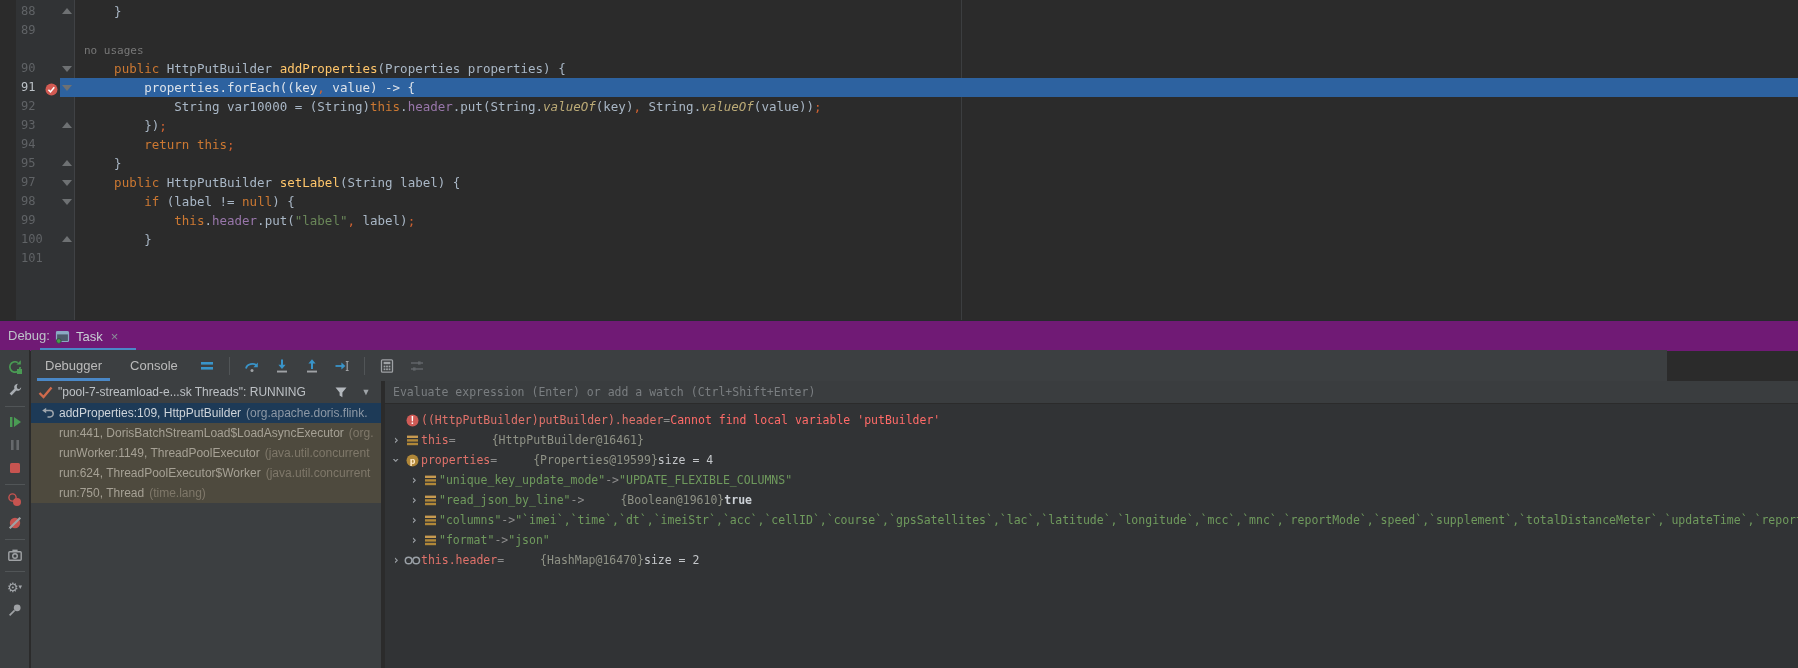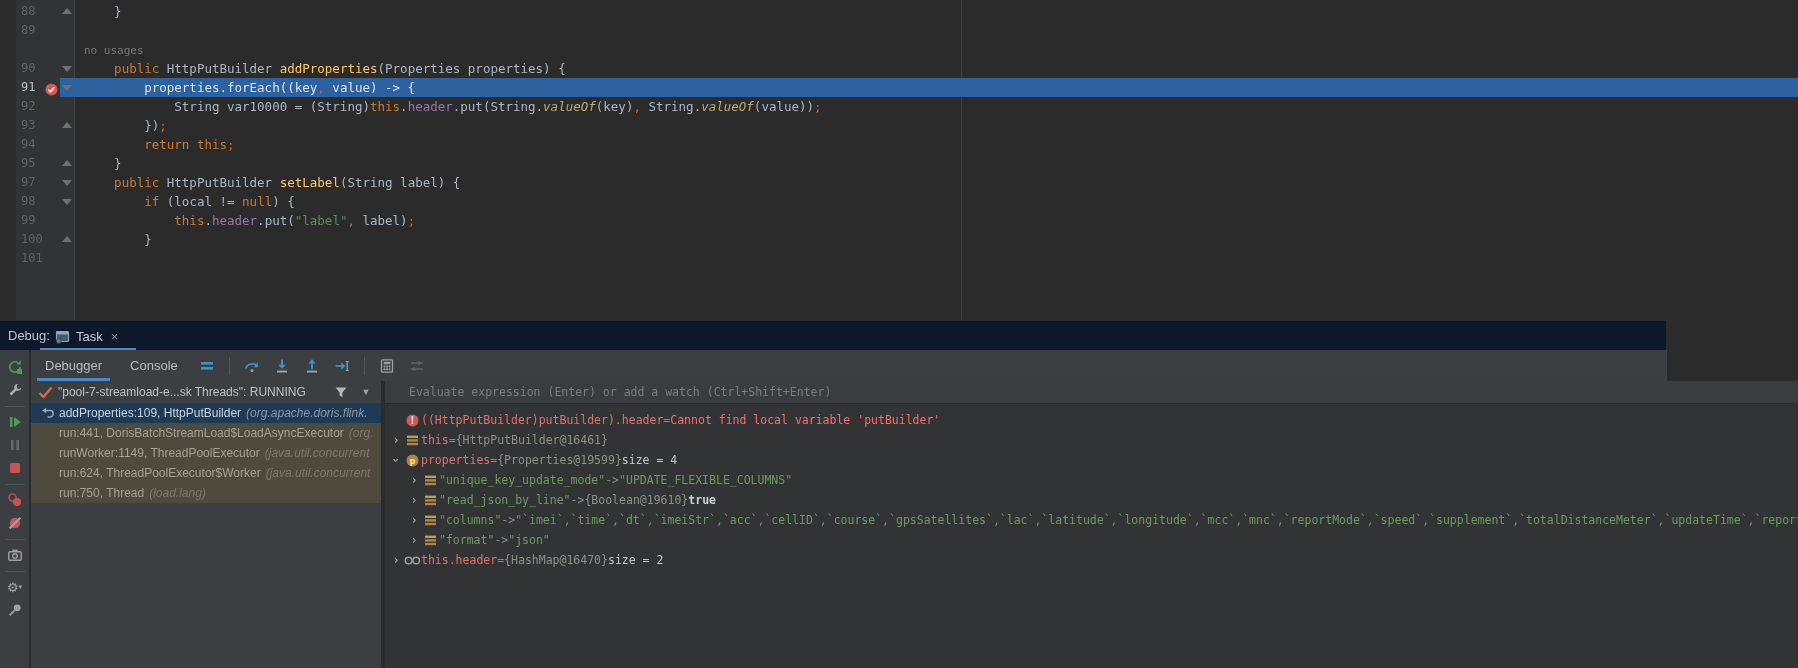--- a/index.html
+++ b/index.html
@@ -21,21 +21,21 @@
   .foldslot{width:17px;position:relative;}
   .fold-open,.fold-close{position:absolute;left:4px;width:0;height:0;border-left:5px solid transparent;border-right:5px solid transparent;}
   .fold-open{top:7px;border-top:6px solid #6e7173;}
   .fold-close{top:6px;border-bottom:6px solid #6e7173;}
   .code{position:relative;z-index:2;padding-left:10px;}
   .kw{color:#cc7832;} .mdecl{color:#ffc66b;} .field{color:#9876aa;} .str{color:#6a8759;}
   .smeth{color:#bcab77;font-style:italic;} .punct{color:#cf6231;} .fg{color:#a9b7c6;}
   .hint{color:#787878;font-size:11px;} .hlfg{color:#dde3ea;}
 
   
-  #debugbar{position:absolute;left:0;top:320px;width:1666px;height:30px;background:#0f172a;border-top:1px solid #262a2e;}
+  #debugbar{position:absolute;left:0;top:320px;width:1798px;height:30px;background:#701a75;border-top:1px solid #262a2e;}
   #debugbar .dlabel{position:absolute;left:8px;top:0;line-height:30px;color:#bdc3c9;font-size:13px;}
   #task-tab{position:absolute;left:46px;top:0;height:30px;display:flex;align-items:center;gap:6px;padding:0 8px;cursor:default;}
   #task-tab .tname{color:#c8ced4;font-size:13px;}
   #task-tab .tclose{color:#8a9199;font-size:13px;margin-left:2px;}
   #task-underline{position:absolute;left:40px;bottom:0;width:96px;height:3px;background:#4a88c7;}
 
   
   #dtoolbar{position:absolute;left:31px;top:350px;width:1636px;height:31px;background:#3c3f41;display:flex;align-items:center;}
   .dtab{position:relative;height:31px;line-height:31px;padding:0 14px;color:#bbbbbb;font-size:13px;}
   .dtab.active::after{content:"";position:absolute;left:6px;right:6px;bottom:0;height:3px;background:#4a88c7;}
@@ -50,37 +50,37 @@
   .ic{display:inline-flex;width:16px;height:16px;align-items:center;justify-content:center;flex:0 0 auto;}
 
   
   #frames{position:absolute;left:31px;top:381px;width:352px;height:287px;background:#3c3f41;border-right:2px solid #2b2b2b;box-sizing:border-box;overflow:hidden;}
   #thread-row{position:relative;height:22px;display:flex;align-items:center;padding-left:6px;}
   #thread-row .ttext{color:#bdc1c5;font-size:12px;margin-left:5px;white-space:nowrap;}
   #thread-row .ic.right1{position:absolute;right:32px;}
   #thread-row .ic.right2{position:absolute;right:10px;width:10px;}
   .caret{color:#9fa4a8;font-size:9px;}
   .frow{height:20px;line-height:20px;padding-left:8px;white-space:nowrap;overflow:hidden;font-size:12px;color:#a6a195;display:flex;align-items:center;}
-  .frow .pkg{font-style:italic;color:#7f786a;margin-left:5px;}
+  .frow .pkg{color:#7f786a;margin-left:5px;}
   .frow.lib{background:#4e4a3e;}
   .frow.selected{background:#1d3a57;color:#ced4da;}
   .frow.selected .pkg{color:#8d98a5;}
   .frow .ic{margin-right:4px;width:16px;}
   .frow .indent{width:20px;flex:0 0 20px;}
 
   
   #vars{position:absolute;left:385px;top:381px;width:1413px;height:287px;background:#313335;overflow:hidden;}
-  #eval-row{height:22px;line-height:22px;background:#3a3d3f;border-bottom:1px solid #2b2b2b;color:#7a7e81;font-family:"DejaVu Sans Mono",monospace;font-size:11.5px;padding-left:24px;white-space:nowrap;}
+  #eval-row{height:22px;line-height:22px;background:#3a3d3f;border-bottom:1px solid #2b2b2b;color:#7a7e81;font-family:"DejaVu Sans Mono",monospace;font-size:11.5px;padding-left:8px;white-space:nowrap;}
   #vrows{padding-top:6px;}
   .vrow{height:20px;display:flex;align-items:center;white-space:nowrap;font-family:"DejaVu Sans Mono",monospace;font-size:11.5px;padding-left:4px;overflow:hidden;}
   .vrow.ind1{padding-left:22px;}
   .chev{width:14px;flex:0 0 14px;text-align:center;color:#9ba0a5;font-size:12px;font-weight:bold;line-height:14px;}
   .chev.down{transform:rotate(90deg);}
   .vic{width:18px;flex:0 0 18px;display:inline-flex;justify-content:center;}
-  .vname{color:#e0726a;} .dim{color:#8c8c8c;} .ref{color:#8f9286;} .vstr{color:#6f9a5d;}
+  .vname{color:#e0726a;} .dim{color:#8c8c8c;} .ref{color:#8f9286;margin-left:36px;} .vstr{color:#6f9a5d;}
   .bool{color:#ccd1d6;font-weight:bold;} .vsize{color:#c4c7ca;} .verr{color:#ff6b68;}
 </style>
 </head>
 <body>
 
 <div id="app">
 
   <div id="editor">
     <div id="gutter-strip"></div>
     <div id="col-guide"></div>
@@ -91,21 +91,21 @@
         <div class="eline"><div class="gut"><span class="num">90</span><span class="bpslot"></span><span class="foldslot"><span class="fold-open"></span></span></div><span class="code"><span class="fg">    </span><span class="kw">public</span><span class="fg"> HttpPutBuilder </span><span class="mdecl">addProperties</span><span class="fg">(Properties properties) {</span></span></div>
         <div class="eline hl"><div class="gut"><span class="num">91</span><span class="bpslot"><span class="ic"><svg width="13" height="13" viewBox="0 0 13 13">
                   <circle cx="6.5" cy="6.5" r="6" fill="#d25a52"></circle>
                   <path d="M3.4 6.8l2.1 2.1 3.8-4.6" fill="none" stroke="#ffffff" stroke-width="1.6"></path>
                 </svg></span></span><span class="foldslot"><span class="fold-open"></span></span></div><span class="code"><span class="hlfg">        properties.forEach((key</span><span class="punct">,</span><span class="hlfg"> value) -&gt; {</span></span></div>
         <div class="eline"><div class="gut"><span class="num">92</span><span class="bpslot"></span><span class="foldslot"></span></div><span class="code"><span class="fg">            String var10000 = (String)</span><span class="kw">this</span><span class="fg">.</span><span class="field">header</span><span class="fg">.put(String.</span><span class="smeth">valueOf</span><span class="fg">(key)</span><span class="punct">,</span><span class="fg"> String.</span><span class="smeth">valueOf</span><span class="fg">(value))</span><span class="punct">;</span></span></div>
         <div class="eline"><div class="gut"><span class="num">93</span><span class="bpslot"></span><span class="foldslot"><span class="fold-close"></span></span></div><span class="code"><span class="fg">        })</span><span class="punct">;</span></span></div>
         <div class="eline"><div class="gut"><span class="num">94</span><span class="bpslot"></span><span class="foldslot"></span></div><span class="code"><span class="fg">        </span><span class="kw">return</span><span class="fg"> </span><span class="kw">this</span><span class="punct">;</span></span></div>
         <div class="eline"><div class="gut"><span class="num">95</span><span class="bpslot"></span><span class="foldslot"><span class="fold-close"></span></span></div><span class="code"><span class="fg">    }</span></span></div>
         <div class="eline"><div class="gut"><span class="num">97</span><span class="bpslot"></span><span class="foldslot"><span class="fold-open"></span></span></div><span class="code"><span class="fg">    </span><span class="kw">public</span><span class="fg"> HttpPutBuilder </span><span class="mdecl">setLabel</span><span class="fg">(String label) {</span></span></div>
-        <div class="eline"><div class="gut"><span class="num">98</span><span class="bpslot"></span><span class="foldslot"><span class="fold-open"></span></span></div><span class="code"><span class="fg">        </span><span class="kw">if</span><span class="fg"> (local != </span><span class="kw">null</span><span class="fg">) {</span></span></div>
+        <div class="eline"><div class="gut"><span class="num">98</span><span class="bpslot"></span><span class="foldslot"><span class="fold-open"></span></span></div><span class="code"><span class="fg">        </span><span class="kw">if</span><span class="fg"> (label != </span><span class="kw">null</span><span class="fg">) {</span></span></div>
         <div class="eline"><div class="gut"><span class="num">99</span><span class="bpslot"></span><span class="foldslot"></span></div><span class="code"><span class="fg">            </span><span class="kw">this</span><span class="fg">.</span><span class="field">header</span><span class="fg">.put(</span><span class="str">"label"</span><span class="punct">,</span><span class="fg"> label)</span><span class="punct">;</span></span></div>
         <div class="eline"><div class="gut"><span class="num">100</span><span class="bpslot"></span><span class="foldslot"><span class="fold-close"></span></span></div><span class="code"><span class="fg">        }</span></span></div>
         <div class="eline"><div class="gut"><span class="num">101</span><span class="bpslot"></span><span class="foldslot"></span></div><span class="code"></span></div>
       </div>
   </div>
 
   <div id="debugbar">
     <span class="dlabel">Debug:</span>
     <div id="task-tab">
       <span class="ic">
@@ -290,21 +290,21 @@
           <span class="pkg">(java.util.concurrent</span>
         </div>
         <div class="frow lib">
           <span class="indent"></span>
           <span>run:624, ThreadPoolExecutor$Worker</span>
           <span class="pkg">(java.util.concurrent</span>
         </div>
         <div class="frow lib">
           <span class="indent"></span>
           <span>run:750, Thread</span>
-          <span class="pkg">(load.lang)</span>
+          <span class="pkg">(time.lang)</span>
         </div>
       </div>
   </div>
 
   <div id="vars">
     <div id="eval-row">Evaluate expression (Enter) or add a watch (Ctrl+Shift+Enter)</div>
     <div id="vrows">
         <div class="vrow">
           <span class="chev"></span>
           <span class="vic">

